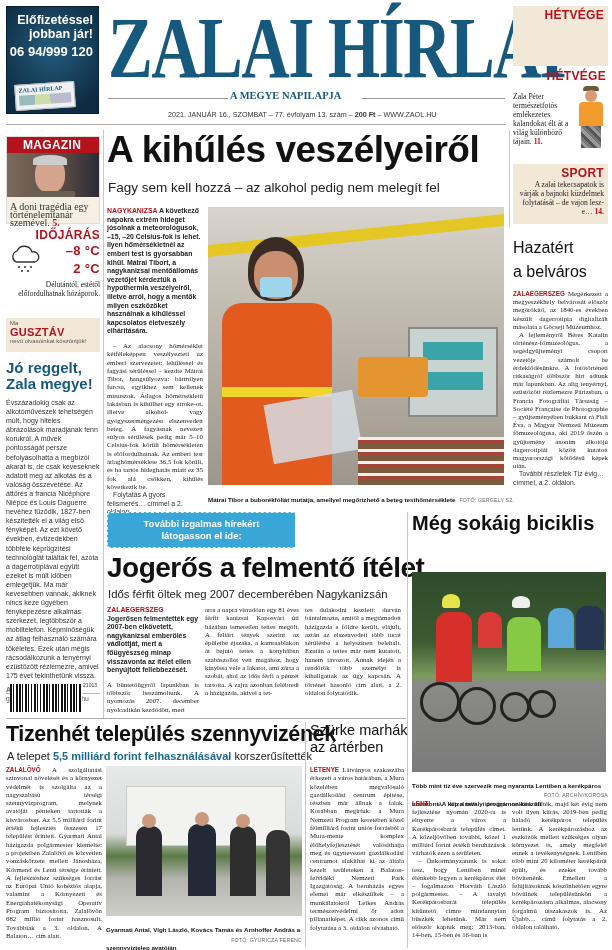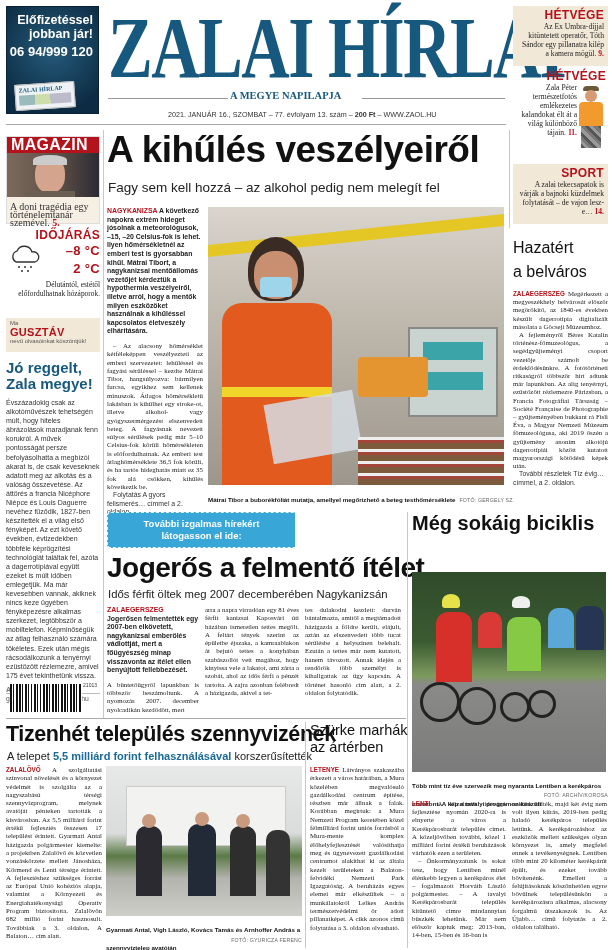--- a/index.html
+++ b/index.html
@@ -44,50 +44,46 @@
 <div class="hrule" style="left:108px;top:98px;width:120px;background:#999"></div>
 <div id="subtitle" class="abs">A MEGYE NAPILAPJA</div>
 <div class="hrule" style="left:362px;top:98px;width:143px;background:#999"></div>
 <div id="dateline" class="abs">
   <span>2021. JANUÁR 16., SZOMBAT – 77. évfolyam 13. szám – </span><b>200 Ft</b><span> – WWW.ZAOL.HU</span>
 </div>
 <div class="hrule" style="left:6px;top:124px;width:500px;background:#aaa"></div>
 
 <div class="abs teaser-box" style="left:513px;top:6px;width:95px;height:60px;padding:3px 4px;text-align:right">
   <div class="kicker red" style="font-size:12px;line-height:13px">HÉTVÉGE</div>
-  <div class="serif" style="font-size:7.6px;line-height:9px;color:#222">
-    <span>Az Ex Umbra-díjjal kitüntetett operatőr, Tóth Sándor egy pillanatra kilép a kamera mögül.</span>
-    <b class="red">9.</b>
-  </div>
 </div>
 
 <div class="abs" style="left:513px;top:70px;width:95px;height:90px">
   <div class="kicker red" style="font-size:12px;line-height:13px;text-align:right;padding-right:2px">HÉTVÉGE</div>
   <div style="position:absolute;right:2px;top:16px;width:30px;height:70px">
     <div style="position:absolute;left:7px;top:0;width:16px;height:5px;background:#6b5a3a;border-radius:8px 8px 2px 2px"></div>
     <div style="position:absolute;left:9px;top:4px;width:12px;height:12px;background:#d79a75;border-radius:50%"></div>
     <div style="position:absolute;left:3px;top:16px;width:24px;height:24px;background:#f39a2f;border-radius:4px 4px 0 0"></div>
     <div style="position:absolute;left:5px;top:40px;width:20px;height:22px;background:repeating-linear-gradient(45deg,#555 0 3px,#999 3px 6px,#777 6px 9px)"></div>
   </div>
-  <div class="serif" style="position:absolute;left:0;top:13px;width:64px;font-size:7.6px;line-height:9px;text-align:right;color:#222">
+  <div class="serif" style="position:absolute;left:0;top:22px;width:64px;font-size:7.6px;line-height:9px;color:#222">
     <span>Zala Péter természetfotós emlékezetes kalandokat élt át a világ különböző tájain.</span>
     <b class="red">11.</b>
   </div>
 </div>
 
 <div class="abs teaser-box" style="left:513px;top:164px;width:95px;height:60px;padding:3px 4px;text-align:right">
   <div class="kicker red" style="font-size:12px;line-height:13px">SPORT</div>
   <div class="serif" style="font-size:7.6px;line-height:9px;color:#222">
     <span>A zalai tekecsapatok is várják a bajnoki küzdelmek folytatását – de vajon lesz-e…</span>
     <b class="red">14.</b>
   </div>
 </div>
 
 <div class="abs" style="left:6px;top:136px;width:94px;height:88px;border:1px solid #ddd;background:#f6efe3">
-  <div class="kicker" style="background:#b5121b;color:#fff;font-size:16px;line-height:14px;padding:1px 4px">MAGAZIN</div>
+  <div class="kicker" style="background:#b5121b;color:#fff;font-size:12px;line-height:14px;padding:1px 16px">MAGAZIN</div>
   <div style="position:relative;height:44px;background:linear-gradient(90deg,#7b6a5c,#5a4c44 60%,#2b2b35);overflow:hidden">
     <div style="position:absolute;left:28px;top:4px;width:30px;height:36px;background:#d4a48c;border-radius:45%"></div>
     <div style="position:absolute;left:26px;top:2px;width:34px;height:10px;background:#ccc;border-radius:50% 50% 0 0"></div>
     <div style="position:absolute;left:18px;top:38px;width:50px;height:10px;background:#6b5e53"></div>
   </div>
   <div class="serif" style="font-size:10px;line-height:8px;padding:6px 3px;color:#333">
     <span>A doni tragédia egy történelemtanár szemével.</span>
     <b class="red">5.</b>
   </div>
 </div>

